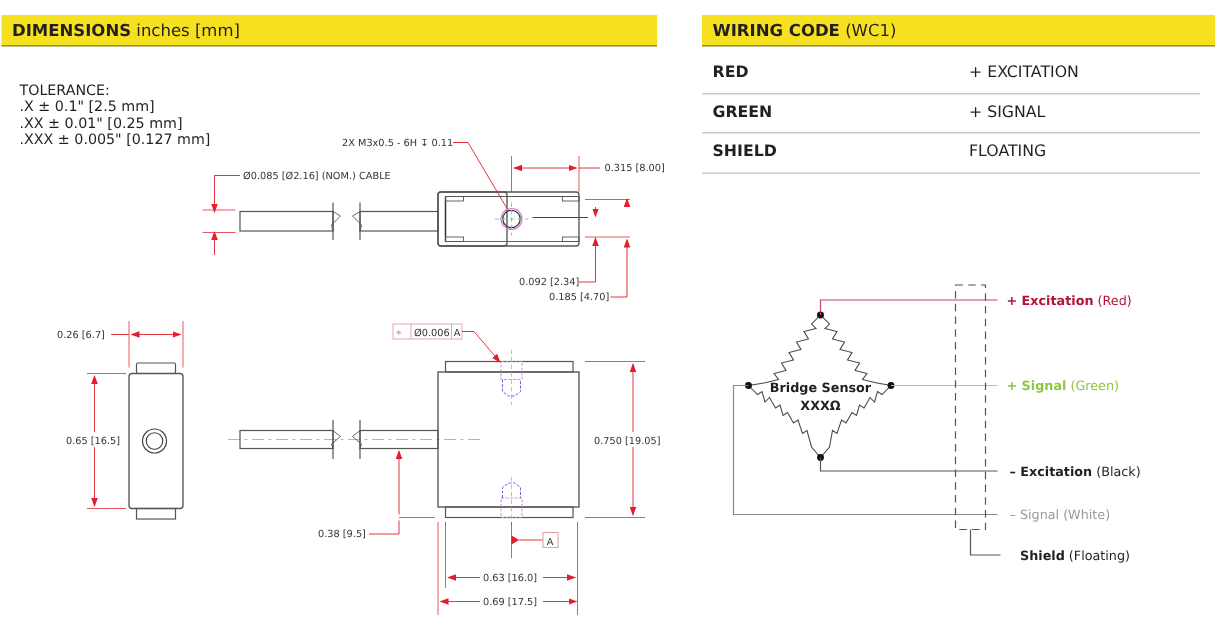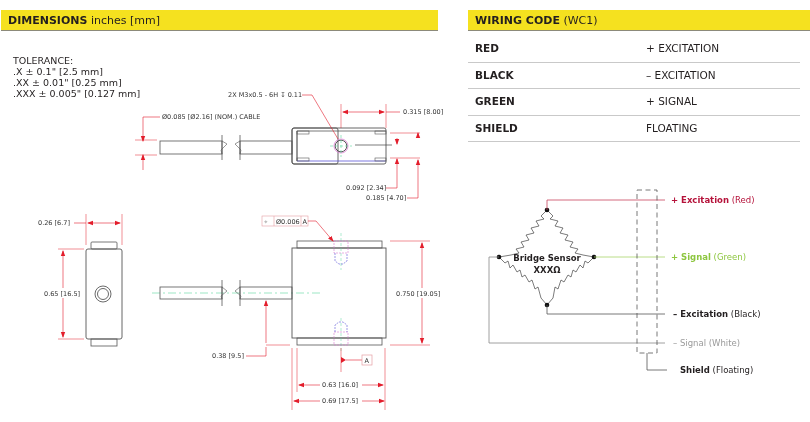--- a/index.html
+++ b/index.html
@@ -34,24 +34,20 @@
   <div>.XX ± 0.01" [0.25 mm]</div>
   <div>.XXX ± 0.005" [0.127 mm]</div>
 </div>
 
 <div class="wtable">
   <div class="wrow">
       <span class="c1">RED</span>
       <span class="c2">+ EXCITATION</span>
     </div>
   <div class="wrow">
-      <span class="c1">BLACK</span>
-      <span class="c2">– EXCITATION</span>
-    </div>
-  <div class="wrow">
       <span class="c1">GREEN</span>
       <span class="c2">+ SIGNAL</span>
     </div>
   <div class="wrow">
       <span class="c1">SHIELD</span>
       <span class="c2">FLOATING</span>
     </div>
 </div>
 
 <svg id="drawing" width="810" height="422" viewBox="0 0 810 422">

